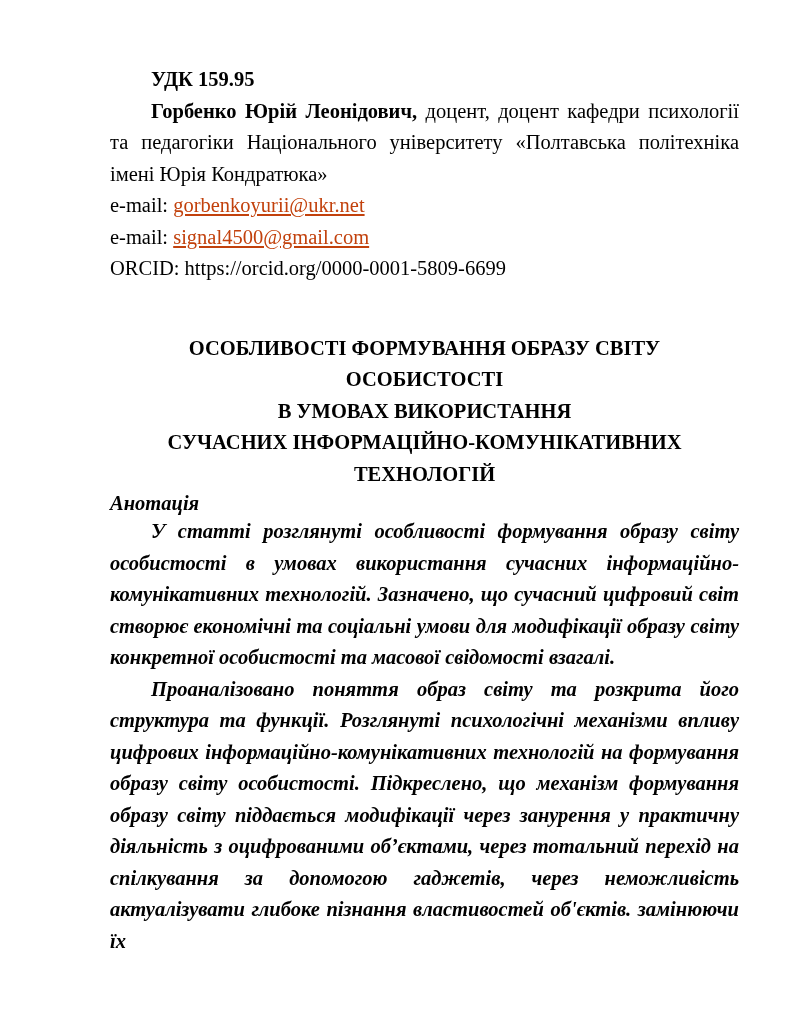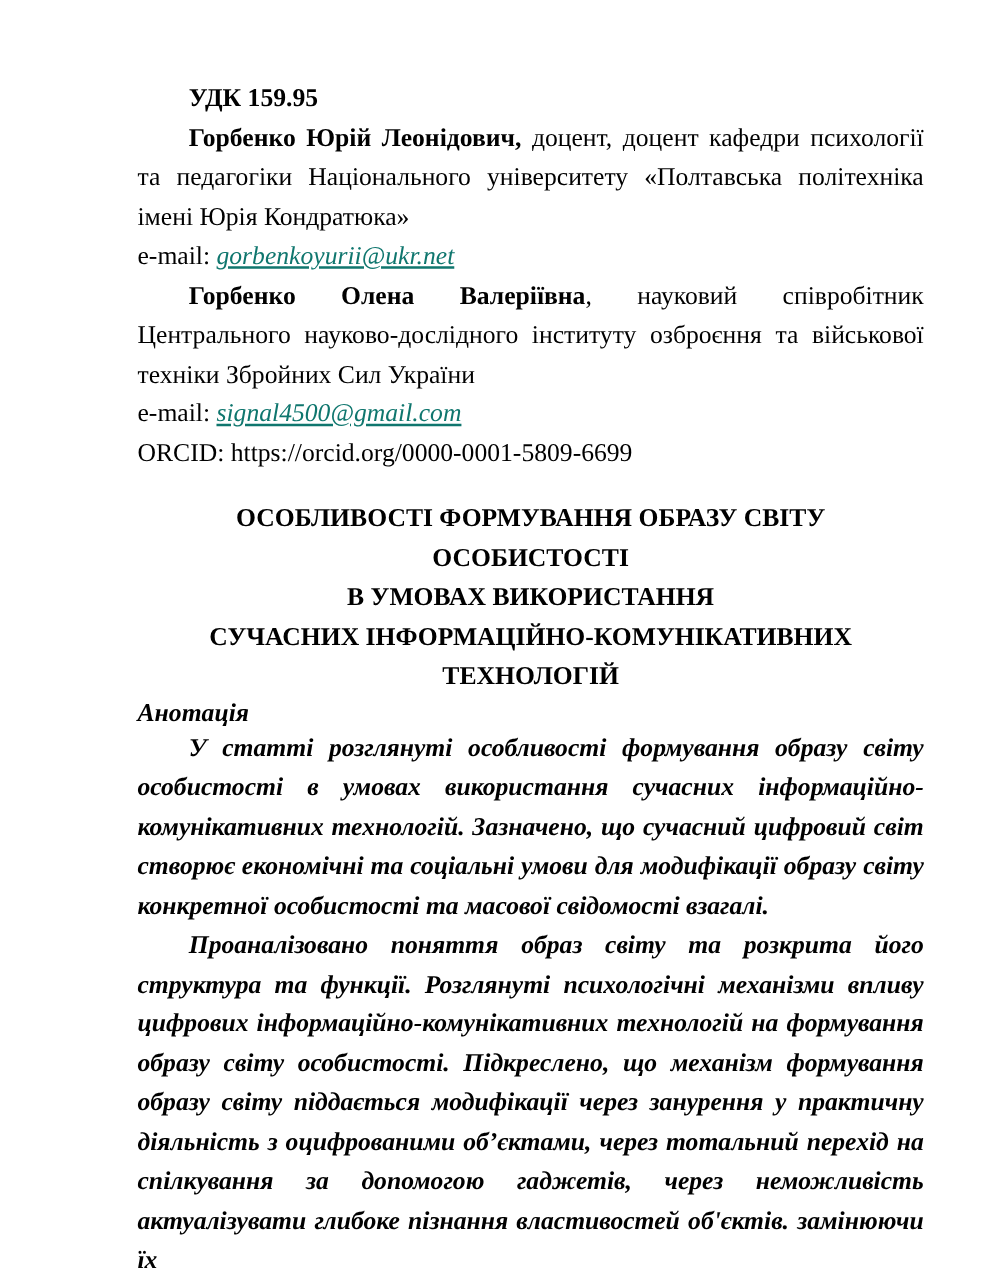--- a/index.html
+++ b/index.html
@@ -19,54 +19,52 @@
     font-size: 20.5px;
     line-height: 31.5px;
     overflow: hidden;
     border-radius: 29px;
   }
   .page p { margin: 0; }
   .indent { text-indent: 41px; }
   .justify { text-align: justify; }
   .bold { font-weight: bold; }
   .title-block {
-    margin-top: 21px;
+    margin-top: 48px;
     font-weight: bold;
     text-align: center;
   }
   .abstract-heading {
     font-weight: bold;
     font-style: italic;
     line-height: 26px;
   }
   .abstract {
     font-style: italic;
     font-weight: bold;
   }
   .justify-last { text-align-last: justify; }
   a.link {
-    color: #0f766e;
+    color: #c2410c;
     text-decoration: underline;
     cursor: pointer;
-    font-style: italic;
   }
 </style>
 </head>
 <body>
 
 <div class="page">
 
   <p class="bold indent">УДК 159.95</p>
 
   <p class="indent justify"><b>Горбенко Юрій Леонідович,</b><span> доцент, доцент кафедри психології та педагогіки Національного університету «Полтавська політехніка імені Юрія Кондратюка»</span></p>
 
   <p><span>e-mail:</span> <a class="link">gorbenkoyurii@ukr.net</a></p>
 
 
-  <p class="indent justify"><b>Горбенко Олена Валеріївна</b><span>, науковий співробітник Центрального науково-дослідного інституту озброєння та військової техніки Збройних Сил України</span></p>
 
   <p><span>e-mail:</span> <a class="link">signal4500@gmail.com</a></p>
 
   <p>ORCID: https://orcid.org/0000-0001-5809-6699</p>
 
   <div class="title-block">
     <div>ОСОБЛИВОСТІ ФОРМУВАННЯ ОБРАЗУ СВІТУ ОСОБИСТОСТІ</div>
     <div>В УМОВАХ ВИКОРИСТАННЯ</div>
     <div>СУЧАСНИХ ІНФОРМАЦІЙНО-КОМУНІКАТИВНИХ ТЕХНОЛОГІЙ</div>
   </div>

